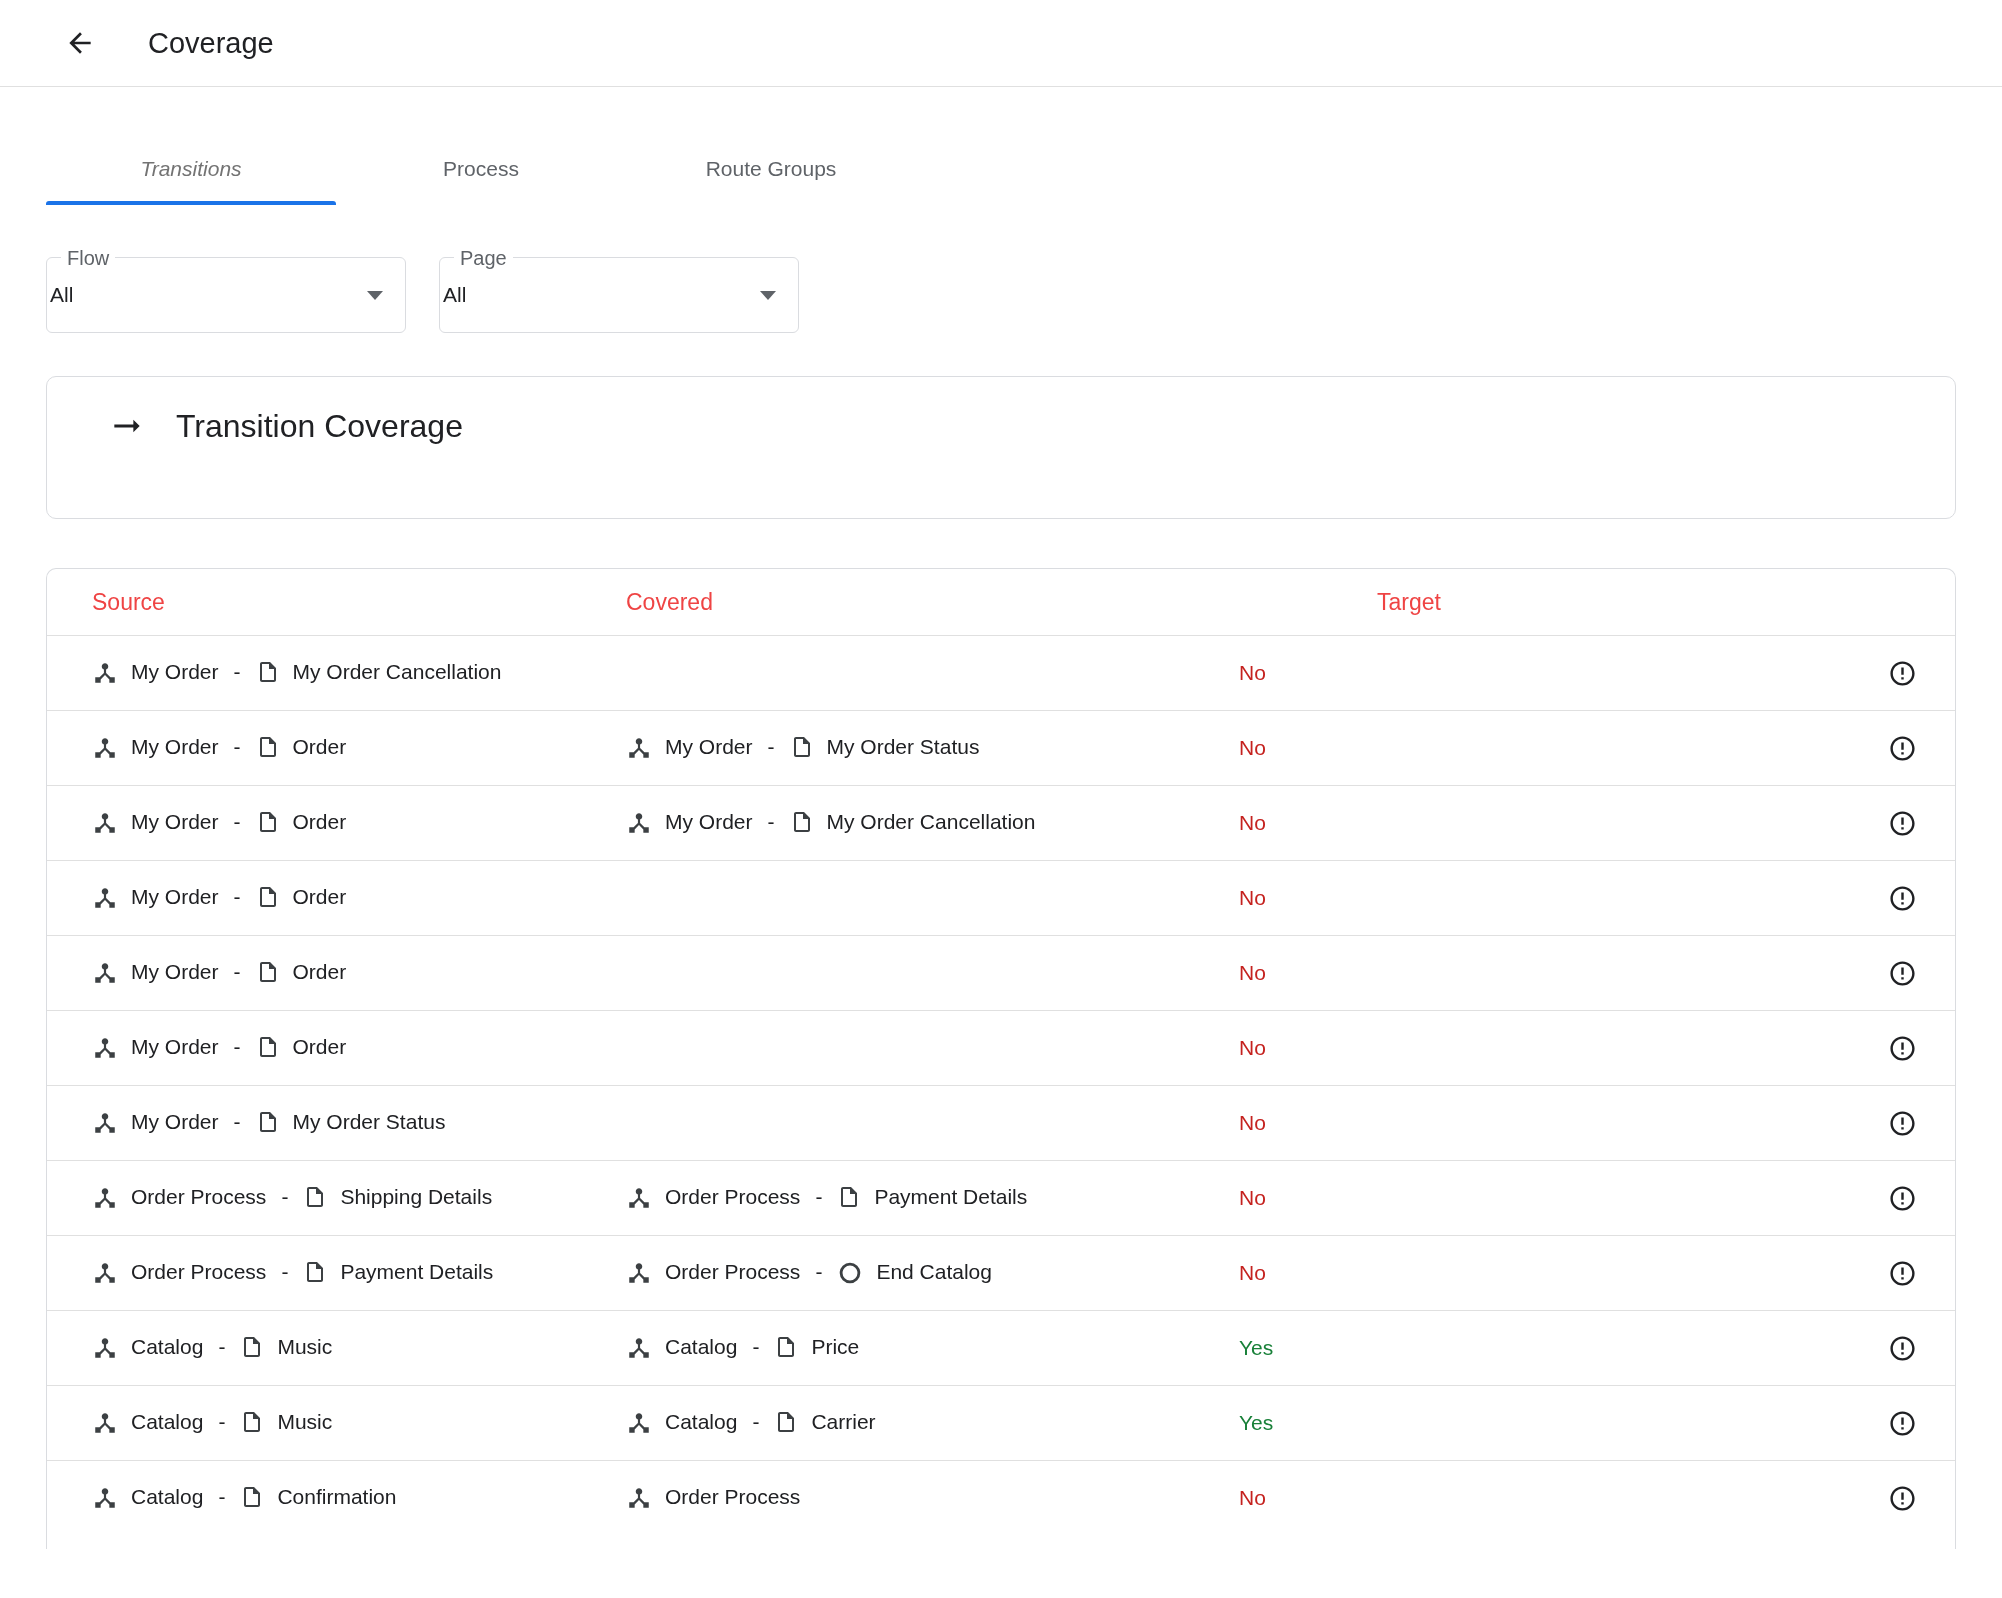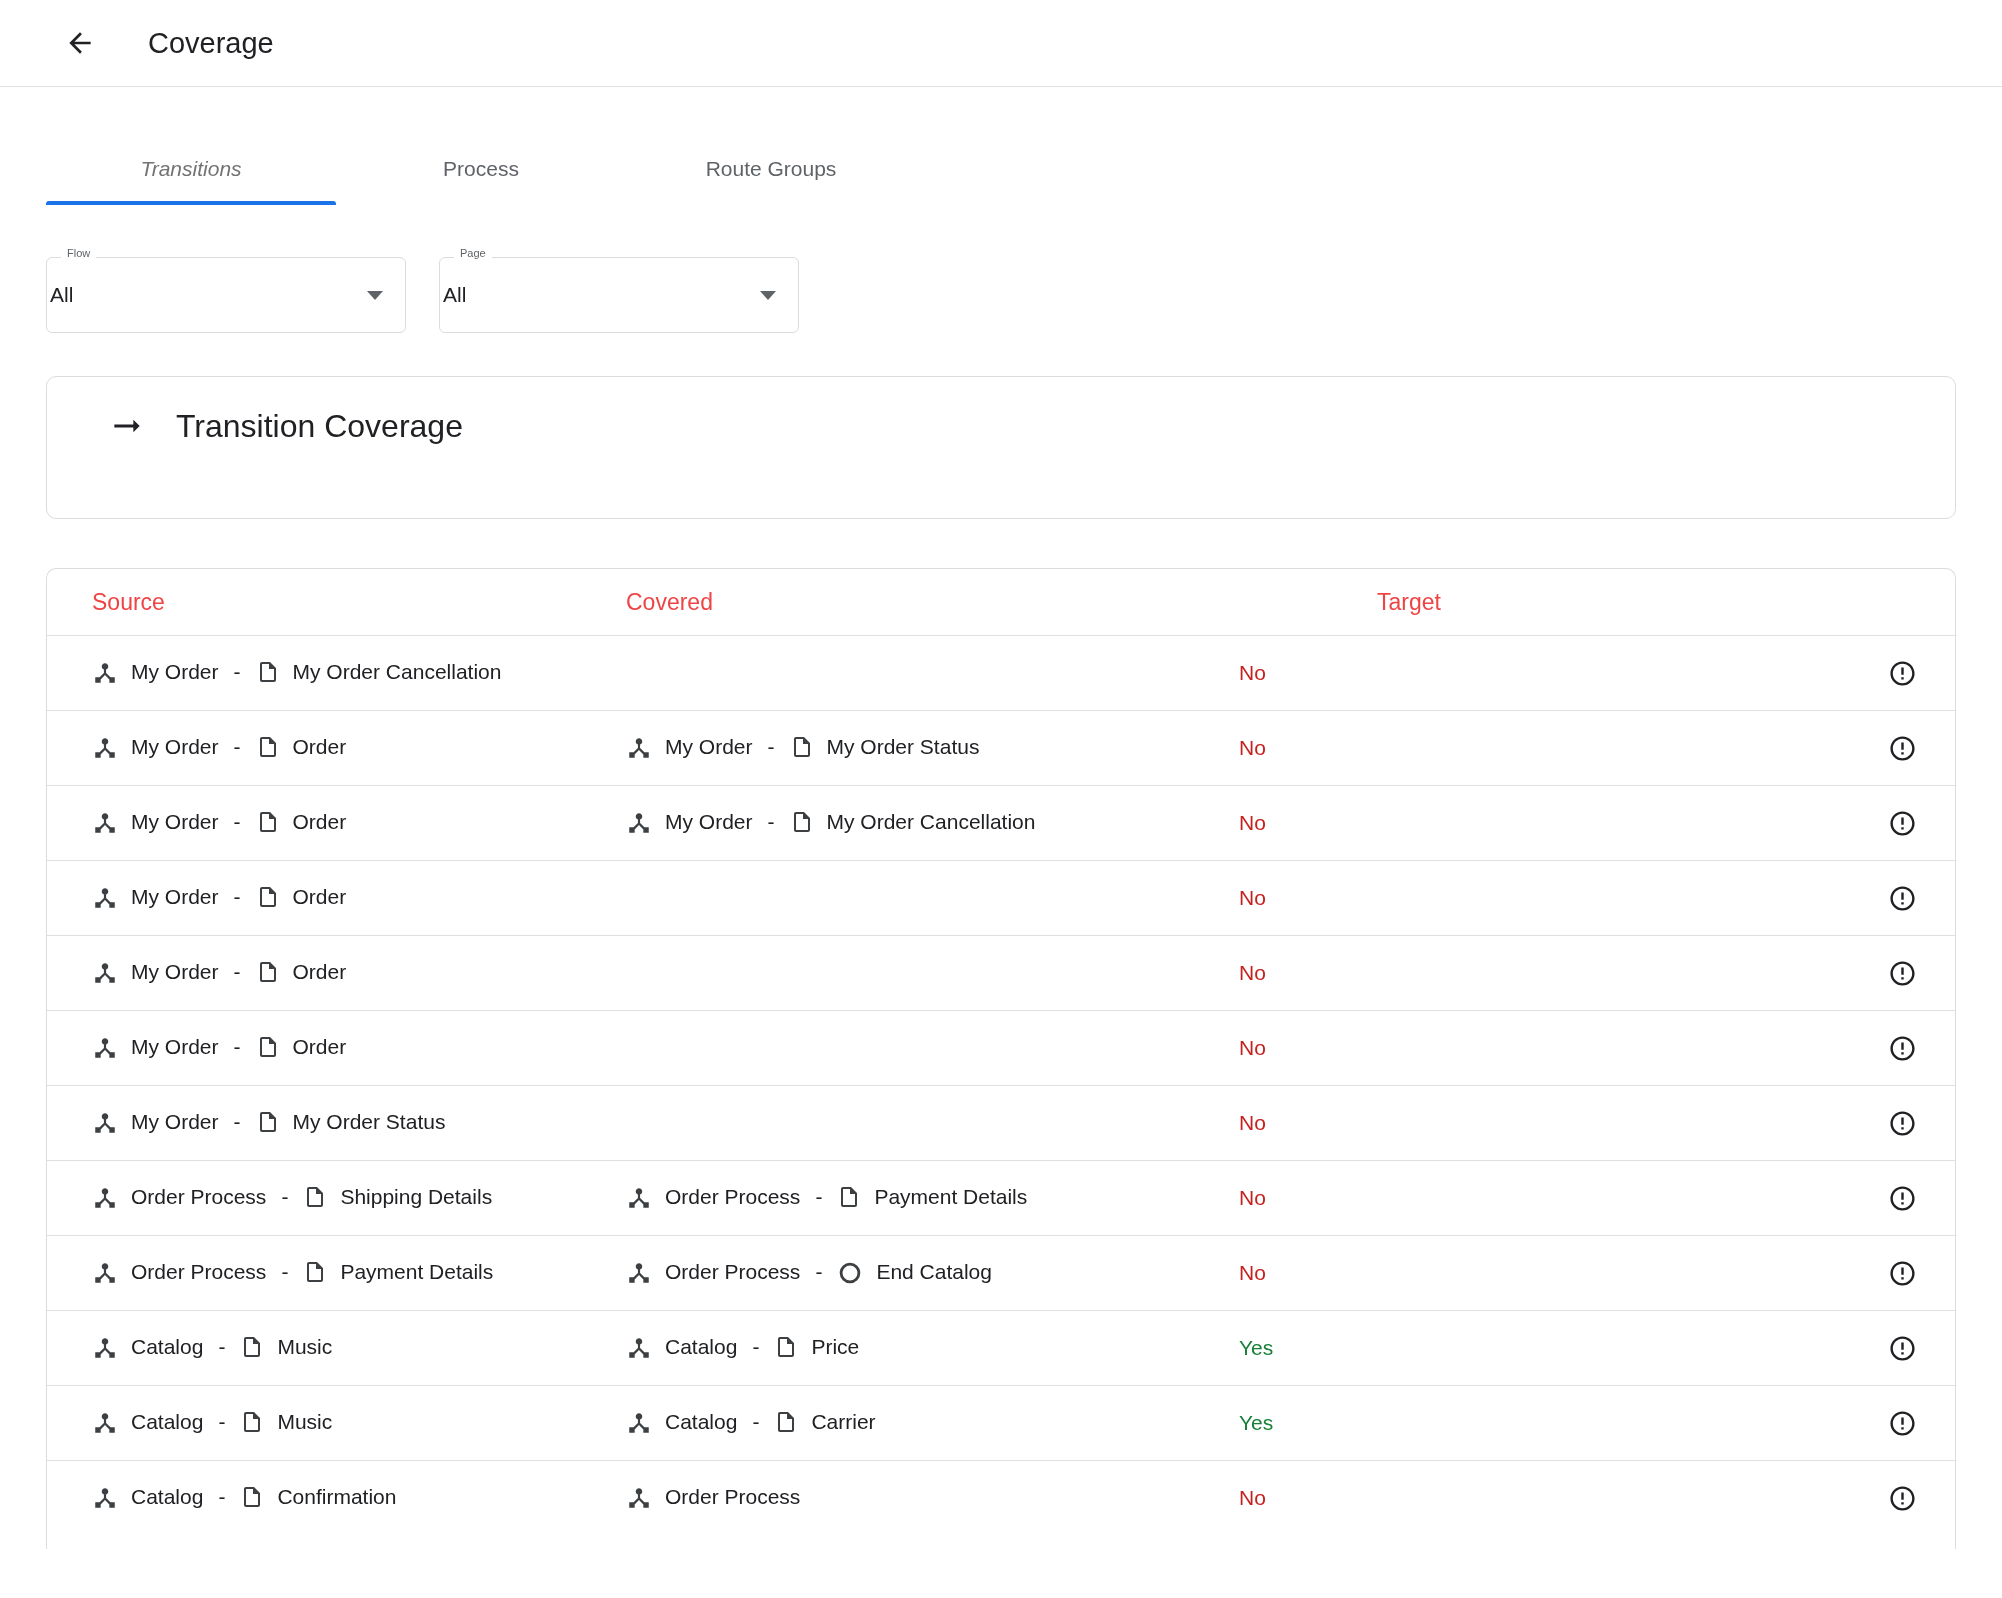--- a/index.html
+++ b/index.html
@@ -18,21 +18,21 @@
   .tabs{display:flex;margin:46px 0 0 46px;}
   .tab{width:290px;height:72px;display:flex;align-items:center;justify-content:center;cursor:pointer;
        font-size:21px;font-weight:500;color:#5f6368;box-sizing:border-box;position:relative;}
   .tab.active{color:#737373;font-style:italic;}
   .tab.active::after{content:"";position:absolute;left:0;right:0;bottom:0;height:4px;background:#1a73e8;border-radius:3px 3px 0 0;}
 
   
   .filters{display:flex;gap:33px;margin:52px 0 0 46px;}
   .select-box{position:relative;width:360px;height:76px;border:1px solid #dadce0;border-radius:6px;
               display:flex;align-items:center;box-sizing:border-box;cursor:pointer;background:#fff;}
-  .select-label{position:absolute;top:-11px;left:14px;background:#fff;padding:0 6px;font-size:11px;color:#5f6368;}
+  .select-label{position:absolute;top:-11px;left:14px;background:#fff;padding:0 6px;font-size:20px;color:#5f6368;}
   .select-value{font-size:21px;font-weight:500;color:#202124;margin-left:3px;}
   .caret{position:absolute;right:22px;top:50%;margin-top:-4px;width:0;height:0;
          border-left:8px solid transparent;border-right:8px solid transparent;border-top:9px solid #5f6368;}
 
   
   .cov-card{margin:43px 46px 0 46px;border:1px solid #dadce0;border-radius:10px;
             padding:30px 20px 37px 20px;box-sizing:border-box;}
   .cov-title-row{display:flex;align-items:center;gap:30px;margin:0 0 36px 41px;}
   .cov-title-row svg{width:38px;height:38px;fill:#202124;}
   .cov-title{font-size:32px;font-weight:400;color:#202124;}

